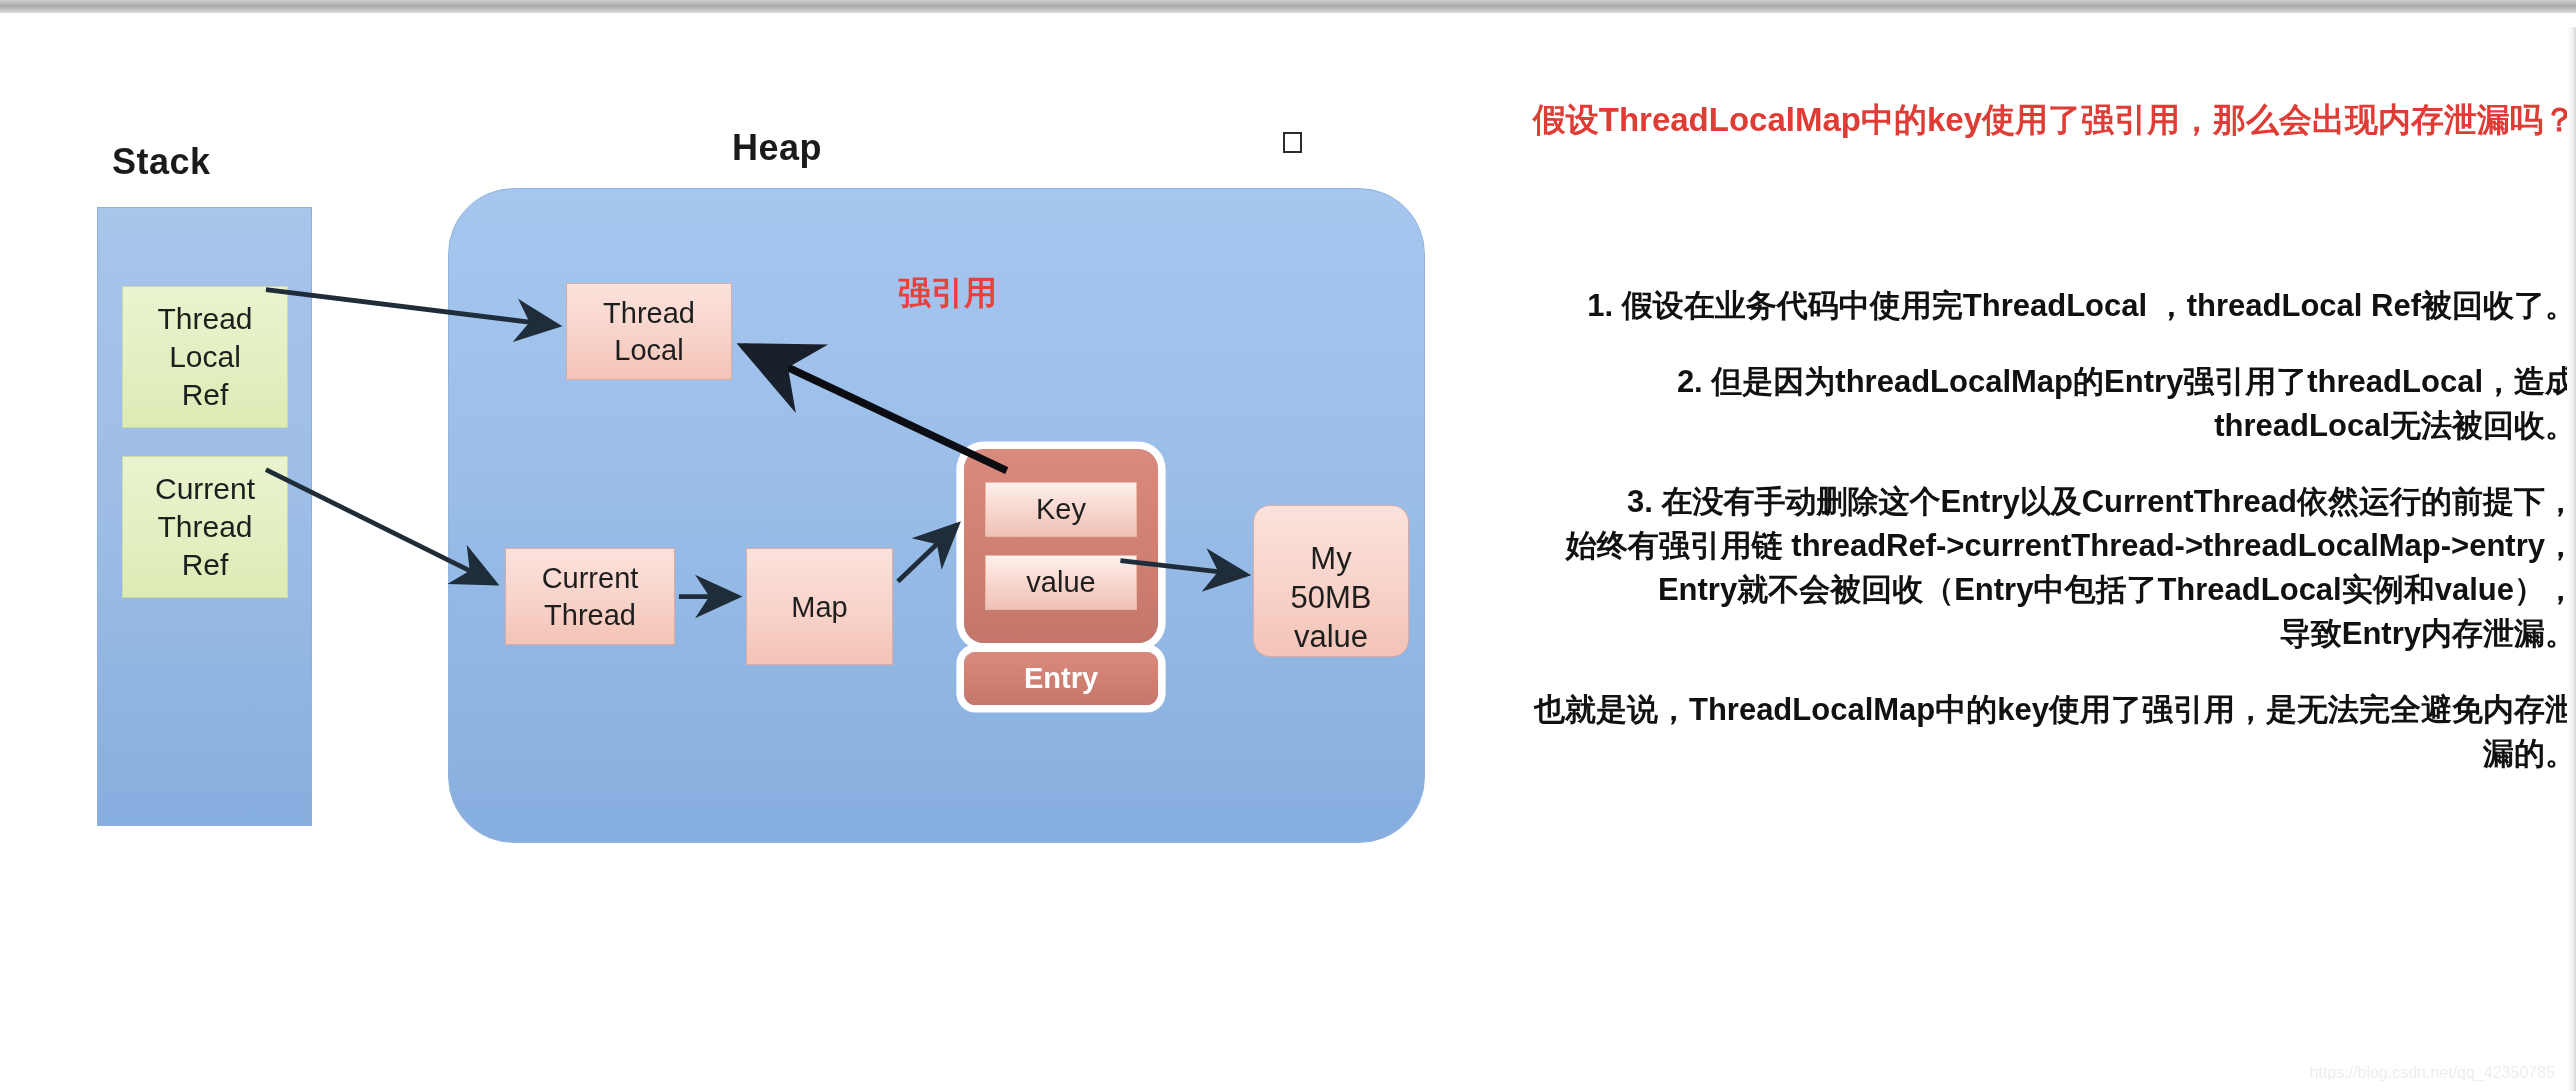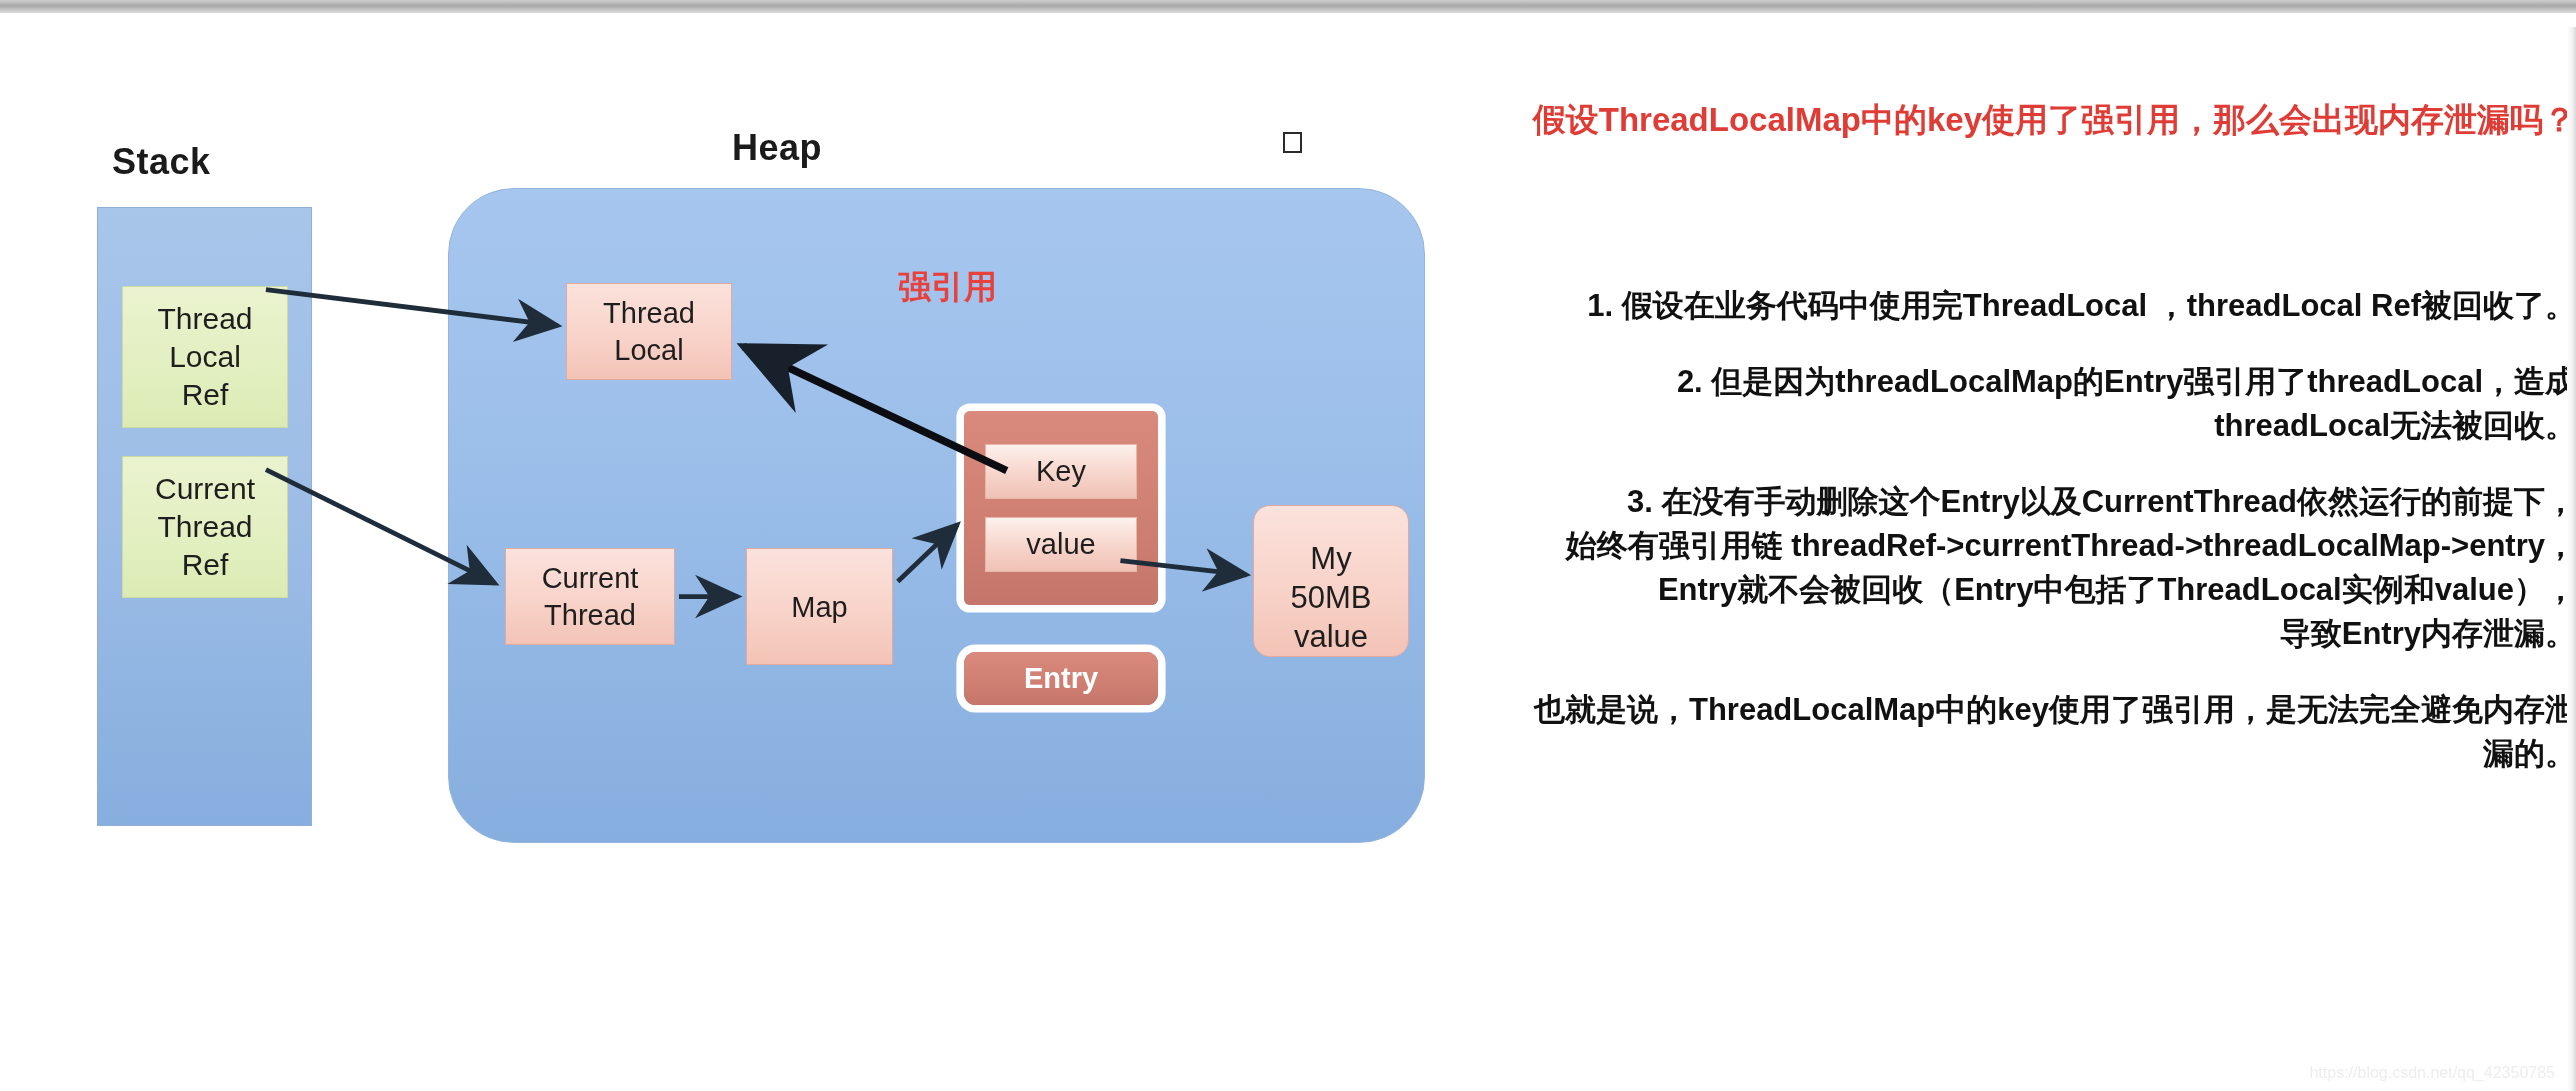--- a/index.html
+++ b/index.html
@@ -128,25 +128,25 @@
     left: 1222px; top: 492px; width: 156px; height: 152px;
     border-radius: 17px;
     font-size: 31px;
     justify-content: flex-end;
   }
 
   
   #entry-wrap {
     position: absolute;
     left: 933px;
-    top: 398px;
+    top: 436px;
     width: 194px;
     height: 194px;
     background: linear-gradient(to bottom, #d98a7d 0%, #cf7f72 60%, #c4766a 100%);
-    border-radius: 6px;
+    border-radius: 20px;
     box-shadow: 0 0 0 7.6px #ffffff;
   }
   .entry-slot {
     position: absolute;
     left: 21px;
     width: 152px;
     height: 55px;
     background: linear-gradient(to bottom, #fdf0ec 0%, #f6d2c8 60%, #f0c2b6 100%);
     border: 0.9px solid #e7b7aa;
     box-sizing: border-box;
@@ -174,21 +174,21 @@
     color: #ffffff;
     font-size: 29px;
     font-weight: 600;
     box-sizing: border-box;
   }
 
   
   #strong-ref-label {
     position: absolute;
     left: 867px;
-    top: 252px;
+    top: 258px;
     color: #e8403a;
     font-size: 33px;
     font-weight: 700;
     white-space: nowrap;
   }
 
   
   #glyph-box {
     position: absolute;
     left: 1252px;

